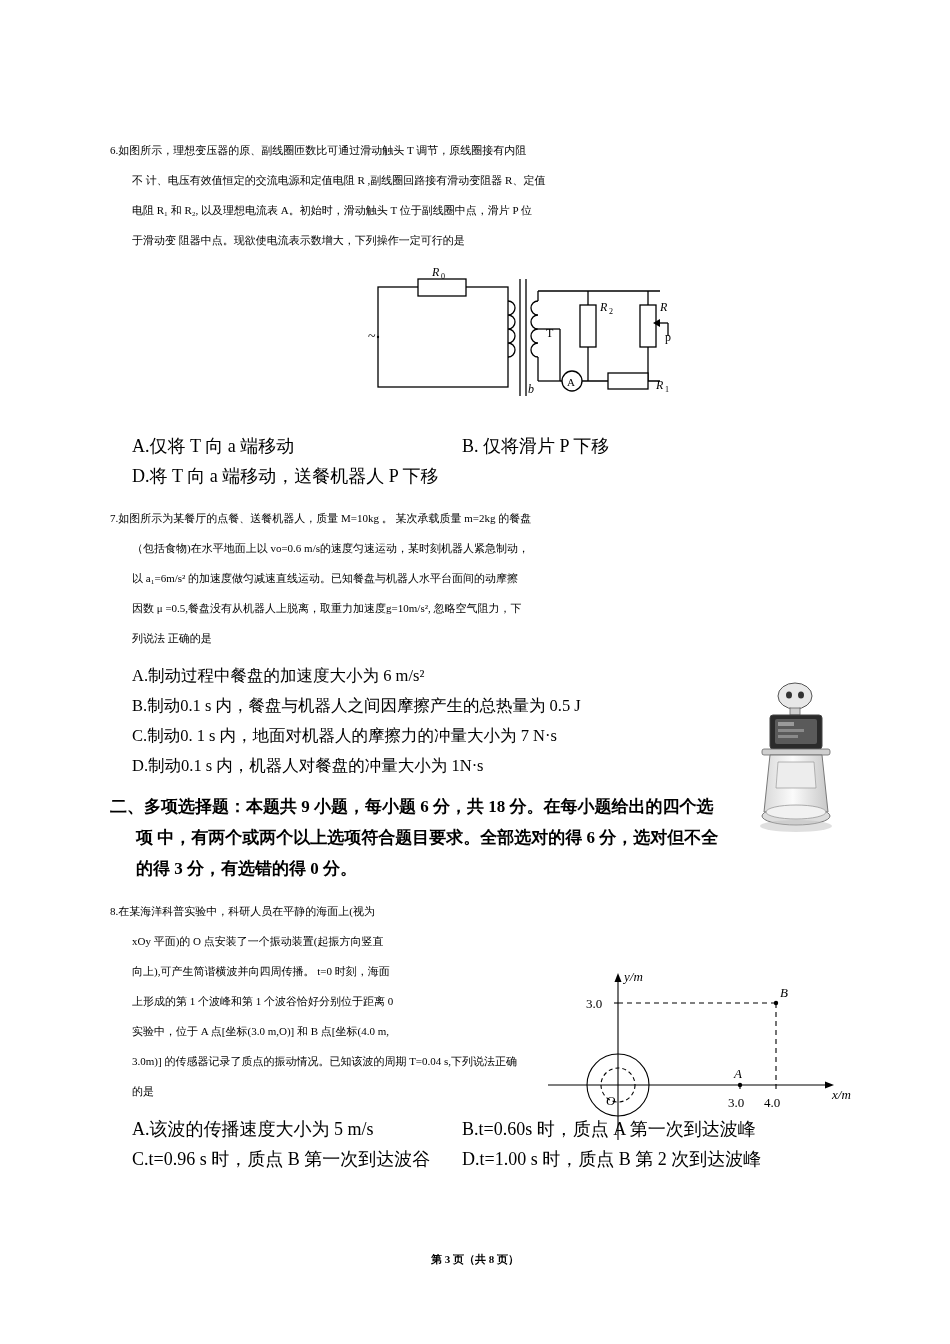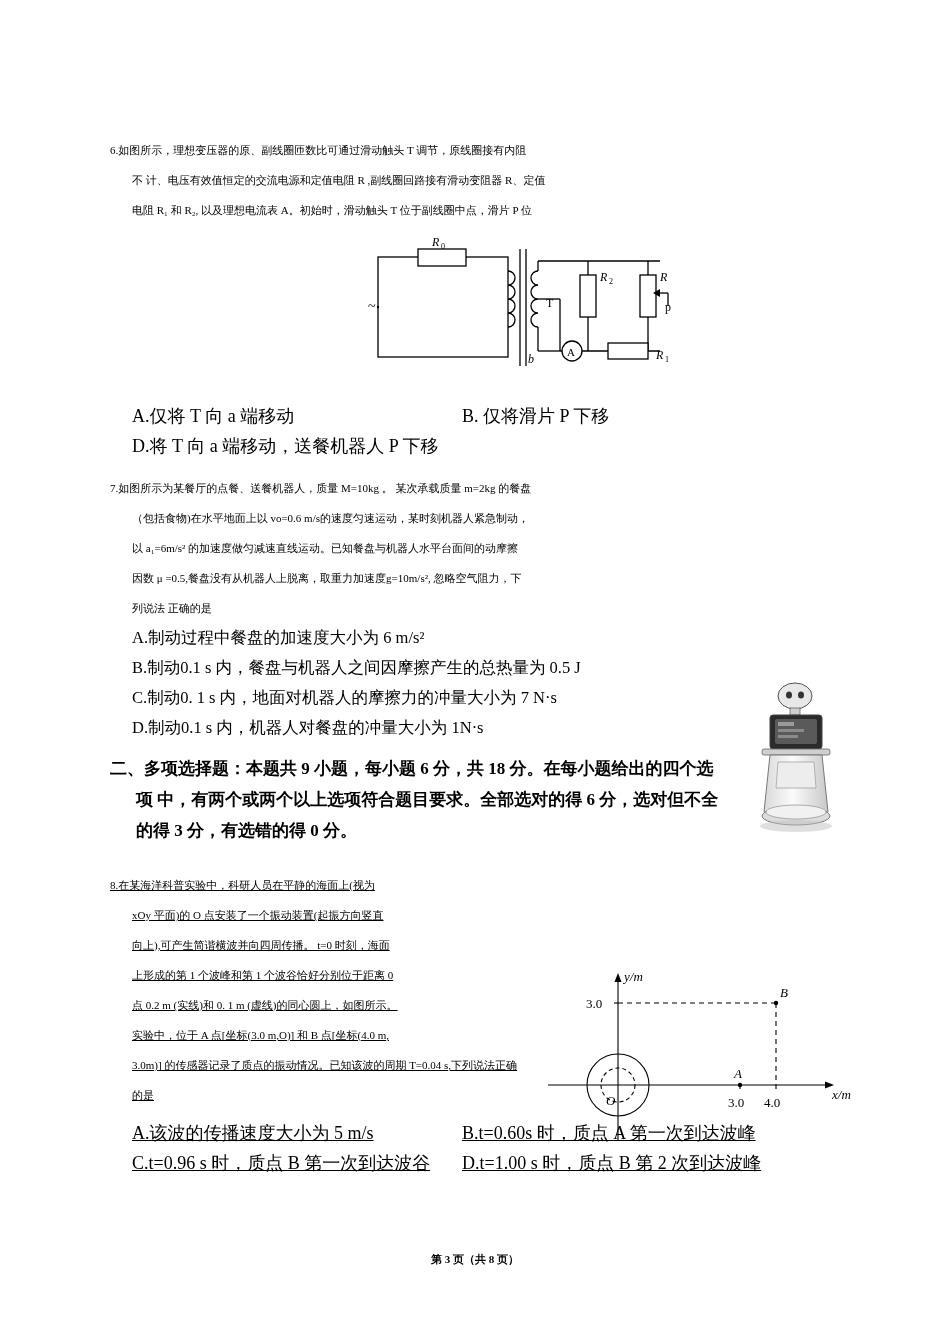--- a/index.html
+++ b/index.html
@@ -102,20 +102,21 @@
 <body>
 
 <div class="page">
 
   <div class="content">
 
     <div class="q">
       <div class="qline q-head">6.如图所示，理想变压器的原、副线圈匝数比可通过滑动触头 T 调节，原线圈接有内阻</div>
       <div class="qline indent">不 计、电压有效值恒定的交流电源和定值电阻 R ,副线圈回路接有滑动变阻器 R、定值</div>
       <div class="qline indent">电阻 R₁ 和 R₂, 以及理想电流表 A。初始时，滑动触头 T 位于副线圈中点，滑片 P 位</div>
+      <div class="qline indent">于滑动变 阻器中点。现欲使电流表示数增大，下列操作一定可行的是</div>
 
       <div class="circuit">
         <svg width="380" height="155" viewBox="0 0 380 155">
           <g stroke="#000" fill="none" stroke-width="1.3">
 
             <rect x="18" y="26" width="130" height="100"></rect>
 
             <rect x="58" y="18" width="48" height="17" fill="#fff"></rect>
 
             <circle cx="18" cy="76" r="0.5"></circle>
@@ -179,38 +180,37 @@
       </div>
     </div>
 
     <div class="q" style="margin-top:12px;">
       <div class="qline q-head">7.如图所示为某餐厅的点餐、送餐机器人，质量 M=10kg 。  某次承载质量 m=2kg    的餐盘</div>
       <div class="qline indent">（包括食物)在水平地面上以  vo=0.6    m/s的速度匀速运动，某时刻机器人紧急制动，</div>
       <div class="qline indent">以  a₁=6m/s²     的加速度做匀减速直线运动。已知餐盘与机器人水平台面间的动摩擦</div>
       <div class="qline indent">因数  μ =0.5,餐盘没有从机器人上脱离，取重力加速度g=10m/s²,      忽略空气阻力，下</div>
       <div class="qline indent">列说法 正确的是</div>
 
-      <div class="sub-opt" style="">A.制动过程中餐盘的加速度大小为 6 m/s²</div>
+      <div class="sub-opt" style="margin-top:8px;">A.制动过程中餐盘的加速度大小为 6 m/s²</div>
       <div class="sub-opt">B.制动0.1 s 内，餐盘与机器人之间因摩擦产生的总热量为 0.5 J</div>
       <div class="sub-opt">C.制动0. 1 s 内，地面对机器人的摩擦力的冲量大小为 7 N·s</div>
       <div class="sub-opt">D.制动0.1 s 内，机器人对餐盘的冲量大小为 1N·s</div>
     </div>
 
     <div class="section-head">
       <div>二、多项选择题：本题共 9 小题，每小题 6 分，共 18 分。在每小题给出的四个选</div>
       <span class="indent2">项 中，有两个或两个以上选项符合题目要求。全部选对的得 6 分，选对但不全</span>
       <span class="indent2">的得  3 分，有选错的得 0 分。</span>
     </div>
 
-    <div class="q" style="margin-top:24px;text-decoration:underline;">
+    <div class="q" style="margin-top:12px;">
       <div class="qline q-head q8block">8.在某海洋科普实验中，科研人员在平静的海面上(视为</div>
       <div class="qline indent q8block">xOy 平面)的 O 点安装了一个振动装置(起振方向竖直</div>
       <div class="qline indent q8block">向上),可产生简谐横波并向四周传播。 t=0  时刻，海面</div>
       <div class="qline indent q8block">上形成的第 1 个波峰和第 1 个波谷恰好分别位于距离 0</div>
-      <div class="qline indent q8block">点 0.2 m (实线)和 0. 1 m (虚线)的同心圆上，如图所示。</div>
       <div class="qline indent q8full">实验中，位于 A 点[坐标(3.0 m,O)] 和 B 点[坐标(4.0 m,</div>
       <div class="qline indent q8full">3.0m)]  的传感器记录了质点的振动情况。已知该波的周期 T=0.04     s,下列说法正确</div>
       <div class="qline indent q8full">的是</div>
 
       <div class="opts-row" style="margin-top:8px;">
         <div class="col1">A.该波的传播速度大小为 5 m/s</div>
         <div class="col2">B.t=0.60s    时，质点 A 第一次到达波峰</div>
       </div>
       <div class="opts-row">
         <div class="col1">C.t=0.96    s 时，质点 B 第一次到达波谷</div>

